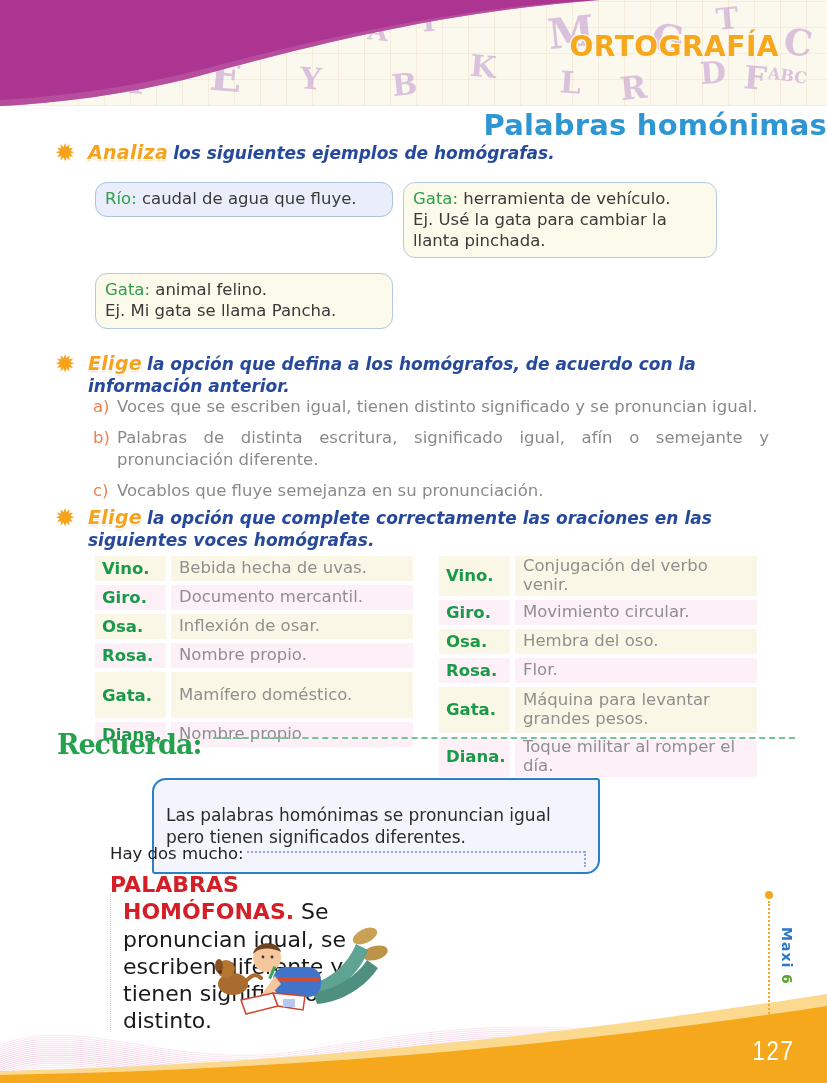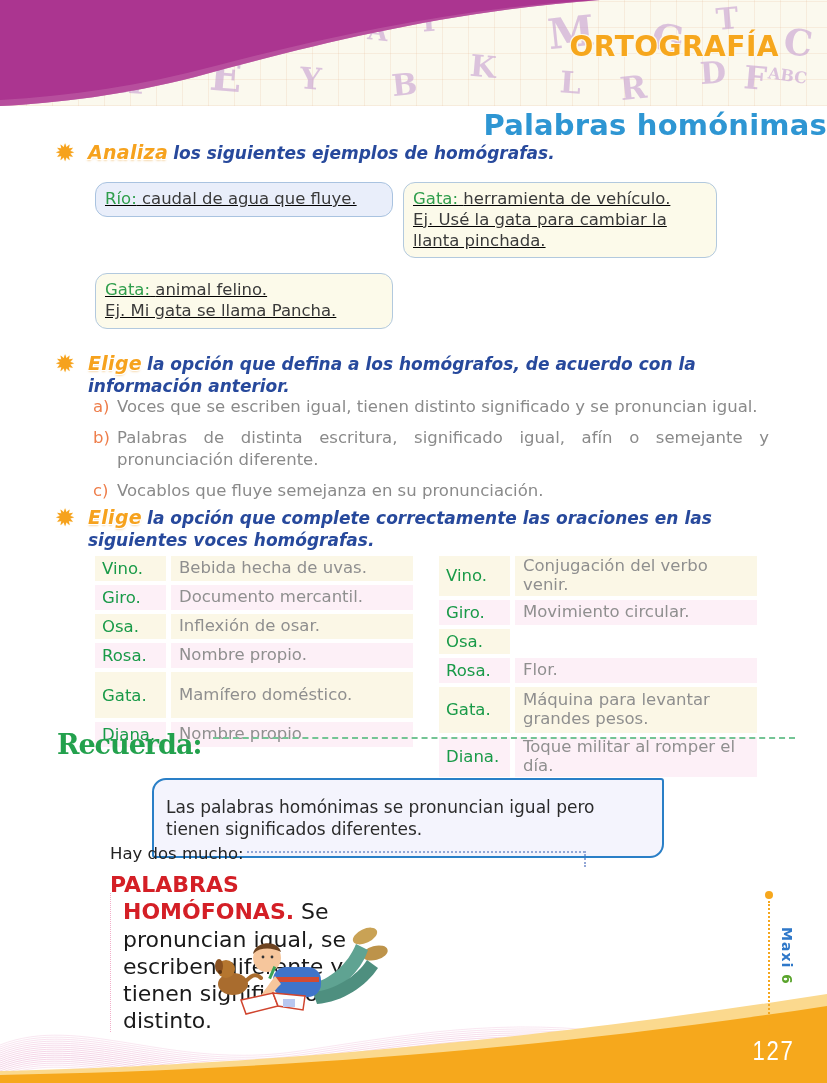--- a/index.html
+++ b/index.html
@@ -30,55 +30,55 @@
     text-shadow:0 0 1px #fbcf7e;}
   .verb{font-size:19px;font-weight:bold;font-style:italic;color:#f6a21d;letter-spacing:.3px;
     text-shadow:-1px -1px 0 #fff,1px -1px 0 #fff,-1px 1px 0 #fff,1px 1px 0 #fff,0 2px 2px rgba(230,150,30,.35);}
   .instr{font-size:17px;font-weight:600;font-style:italic;color:#27499c;}
   .act1{top:141px;}
   .act2{top:352px;}
   .act3{top:506px;}
 
   
   .cards{position:absolute;left:95px;top:182px;width:622px;display:grid;
-    grid-template-columns:298px 314px;column-gap:10px;row-gap:15px;align-items:start;text-decoration:underline;}
+    grid-template-columns:298px 314px;column-gap:10px;row-gap:15px;align-items:start;}
   .card{border:1.5px solid #a9c3e0;border-radius:12px;padding:6px 9px;font-size:16.5px;
     line-height:1.26;color:#3a3a3a;}
   .card.blue{background:#e9eefa;}
   .card.cream{background:#fcfaea;border-color:#b2c9de;}
   .card .term{color:#2f9e4c;}
   .card .ex{display:block;}
 
   
   .options{position:absolute;left:93px;top:396px;width:676px;}
   .option{display:flex;margin:0 0 10px 0;font-size:16.5px;line-height:1.3;}
   .opt-letter{flex:none;width:24px;color:#ee7e4b;}
   .opt-text{flex:1;color:#8a8a8a;text-align:justify;}
 
   
   .htable{position:absolute;left:95px;top:556px;width:662px;display:flex;gap:26px;}
   .hcol{flex:1;display:flex;flex-direction:column;gap:4px;}
   .hrow{display:flex;gap:5px;min-height:25px;}
   .hrow.tall{min-height:46px;}
   .hterm{flex:none;width:62px;display:flex;align-items:center;padding:1px 2px 1px 7px;
-    font-size:16.5px;font-weight:normal;color:#199a48;}
+    font-size:16.5px;font-weight:bold;color:#199a48;}
   .hdesc{flex:1;display:flex;align-items:center;padding:1px 8px;font-size:16.5px;
     color:#8f8f8f;line-height:1.15;}
   .row-cream .hterm,.row-cream .hdesc{background:#fbf7e6;}
   .row-pink .hterm,.row-pink .hdesc{background:#fdf0f7;}
 
   
   .recuerda-row{position:absolute;left:57px;top:729px;right:32px;display:flex;align-items:flex-start;gap:12px;}
   .recuerda-title{font-family:"DejaVu Serif",serif;font-size:27px;font-weight:bold;
     color:#23a14d;letter-spacing:-1px;transform:scaleY(1.05);}
   .recuerda-dash{flex:1;border-top:2px dashed #74c495;margin-top:8px;}
 
-  .note{position:absolute;left:152px;top:778px;width:512px;box-sizing:border-box;
+  .note{position:absolute;left:152px;top:778px;width:448px;box-sizing:border-box;
     border:2px solid #2a7fc7;border-radius:14px 3px 14px 3px;background:#f4f4fd;
-    padding:16px 12px;font-size:17px;color:#2b2b2b;line-height:1.3;}
+    padding:24px 12px;font-size:17px;color:#2b2b2b;line-height:1.3;}
 
   .tipos-label{position:absolute;left:110px;top:844px;font-size:16.5px;color:#222;}
   .dot-h{position:absolute;left:247px;top:851px;width:338px;border-top:2px dotted #93a7d6;}
   .dot-v{position:absolute;left:584px;top:851px;height:16px;border-left:2px dotted #93a7d6;}
 
   .cols{position:absolute;left:110px;top:871px;display:flex;gap:76px;}
   .col-left{width:272px;}
   .col-right{width:300px;}
   .tip{position:relative;margin:0 0 12px 0;padding-left:13px;text-indent:-13px;
     font-size:22px;line-height:1.24;color:#1a1a1a;}
@@ -220,20 +220,21 @@
       <div class="hrow row-cream">
         <span class="hterm">Vino.</span>
         <span class="hdesc">Conjugación del verbo venir.</span>
       </div>
       <div class="hrow row-pink">
         <span class="hterm">Giro.</span>
         <span class="hdesc">Movimiento circular.</span>
       </div>
       <div class="hrow row-cream">
         <span class="hterm">Osa.</span>
+        <span class="hdesc">Hembra del oso.</span>
       </div>
       <div class="hrow row-pink">
         <span class="hterm">Rosa.</span>
         <span class="hdesc">Flor.</span>
       </div>
       <div class="hrow row-cream tall">
         <span class="hterm">Gata.</span>
         <span class="hdesc">Máquina para levantar grandes pesos.</span>
       </div>
       <div class="hrow row-pink">

